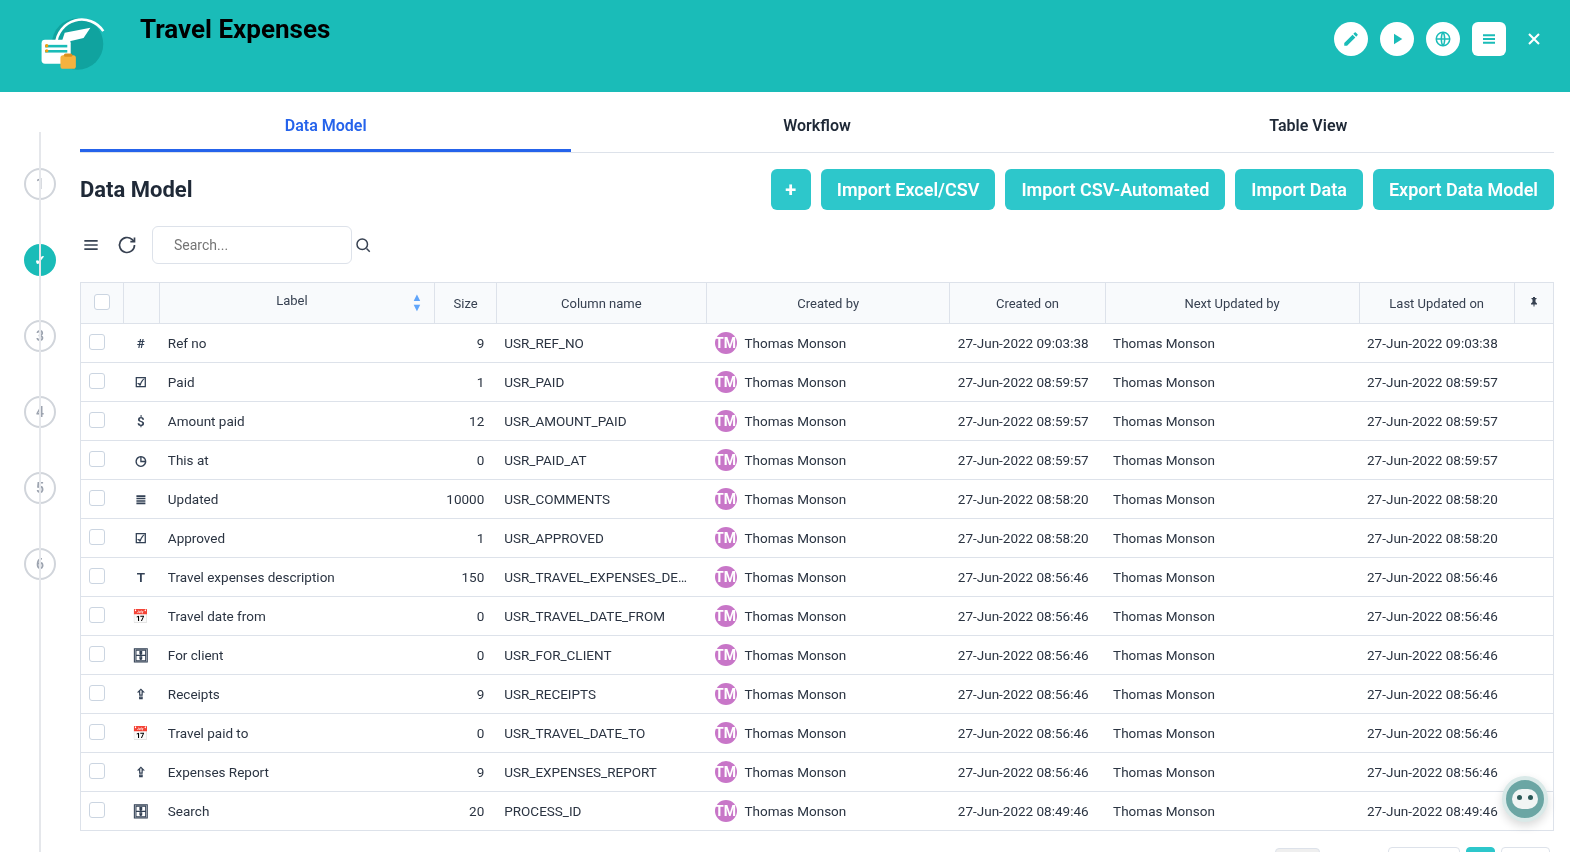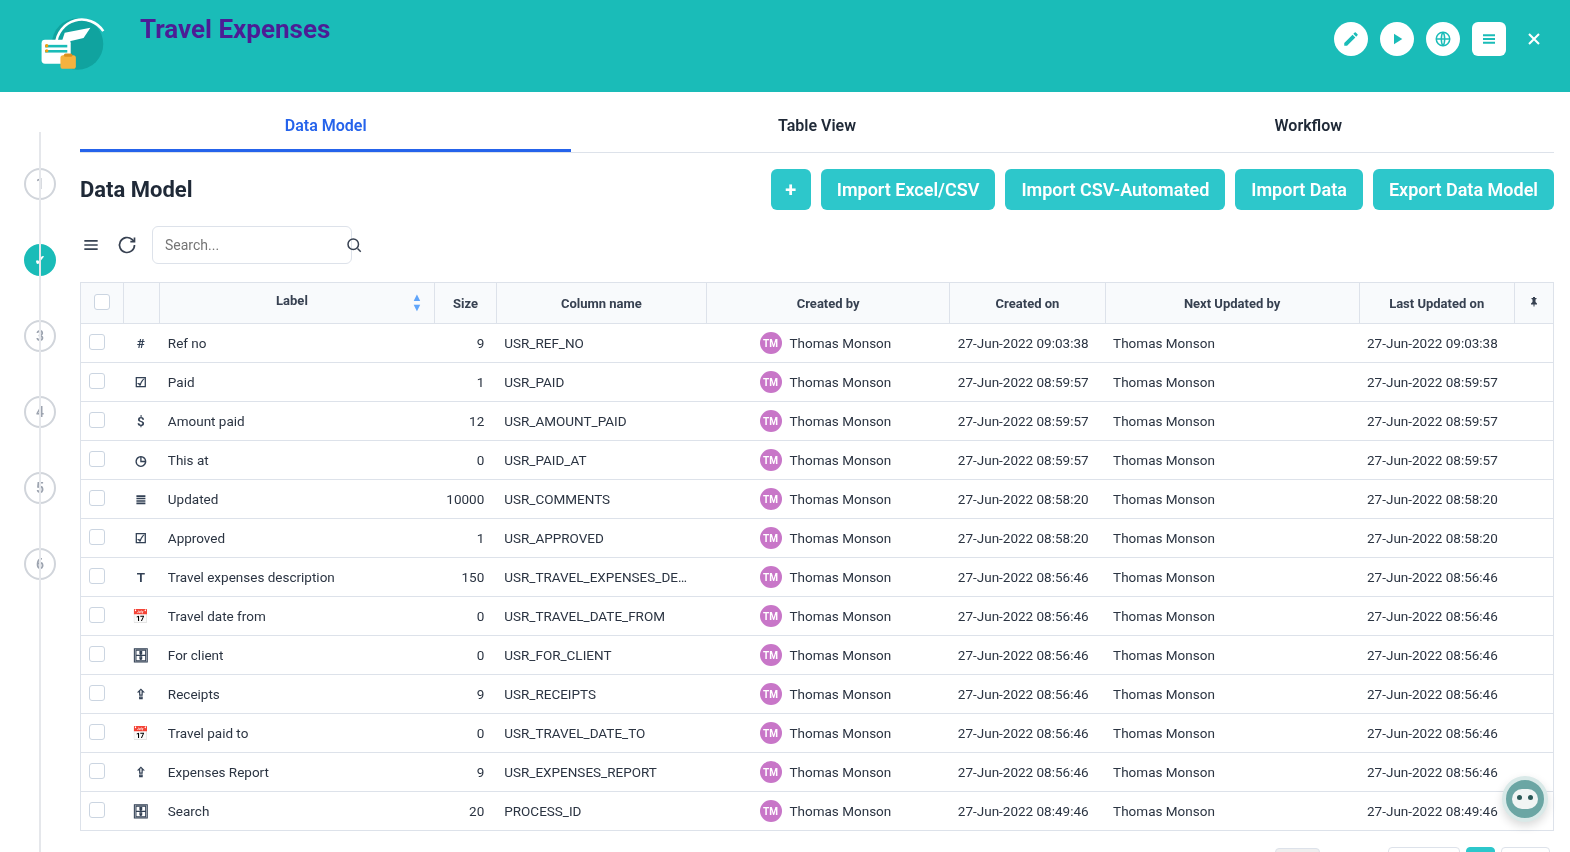--- a/index.html
+++ b/index.html
@@ -14,21 +14,21 @@
     --row:#ffffff;
     --pill:#c876c8;
   }
   *{box-sizing:border-box;font-family:-apple-system,BlinkMacSystemFont,"Segoe UI",Roboto,Helvetica,Arial,sans-serif;}
   html,body{margin:0;padding:0;background:#fff;color:var(--text);}
   body{font-size:14px;}
 
   
   .header{
     background:var(--teal);
-    color:#4c1d95;
+    color:#000000;
     display:flex;
     align-items:flex-start;
     padding:14px 24px 18px 14px;
     position:relative;
   }
   .header .logo{
     width:110px;height:60px;margin-right:16px;position:relative;
   }
   .header .logo svg{width:100%;height:100%}
   .header .titles{flex:1;}
@@ -78,49 +78,49 @@
   .btn{
     background:var(--light-teal-btn);color:#fff;border:none;
     border-radius:6px;padding:10px 16px;font-size:18px;font-weight:600;cursor:pointer;
   }
   .btn.icon-only{width:40px;padding:0;display:flex;align-items:center;justify-content:center;font-size:20px;font-weight:700;}
 
   .toolbar{display:flex;align-items:center;gap:14px;padding:8px 0 18px;}
   .toolbar .icon{width:22px;height:22px;color:#374151;cursor:pointer;display:flex;align-items:center;justify-content:center;}
   .search{
     display:flex;align-items:center;border:1px solid var(--border);border-radius:6px;
-    padding:0 10px;height:38px;width:200px;
+    padding:0 19px;height:38px;width:200px;
   }
   .search input{border:none;outline:none;flex:1;font-size:14px;background:transparent;}
   .search .search-icon{width:18px;height:18px;color:#374151;}
 
   
   table{width:100%;border-collapse:collapse;border:1px solid var(--border);}
   thead th{
-    background:#f8fafc;font-size:13px;font-weight:700;color:#374151;
+    background:#f8fafc;font-size:13px;font-weight:400;color:#374151;
     padding:10px 12px;border-bottom:1px solid var(--border);border-right:1px solid var(--border);
     text-align:left;white-space:nowrap;
   }
   thead th:last-child{border-right:none;}
   thead th.center{text-align:center;}
   thead th .sort{color:#60a5fa;float:right;font-size:11px;line-height:10px;}
   tbody td{
     padding:8px 8px;border-bottom:1px solid var(--border);font-size:13.5px;color:#2b3442;
     white-space:nowrap;overflow:hidden;text-overflow:ellipsis;
   }
   tbody tr:last-child td{border-bottom:none;}
   td.size{text-align:right;padding-right:12px;}
   .checkbox{
     width:16px;height:16px;border:1.5px solid #cbd5e1;border-radius:3px;display:inline-block;background:#fff;
   }
   .type-icon{width:18px;display:inline-flex;justify-content:center;color:#334155;font-weight:600;}
   .avatar{
     width:22px;height:22px;border-radius:50%;background:var(--pill);color:#fff;
-    font-size:10px;font-weight:700;display:inline-flex;align-items:center;justify-content:center;
-    margin-right:8px;vertical-align:middle;margin-left:45px;
+    font-size:14px;font-weight:700;display:inline-flex;align-items:center;justify-content:center;
+    margin-right:8px;vertical-align:middle;
   }
   .created-by{display:flex;align-items:center;}
 
   col.c-check{width:32px}
   col.c-type{width:28px}
   col.c-label{width:260px}
   col.c-size{width:56px}
   col.c-col{width:190px}
   col.c-by{width:230px}
   col.c-on{width:140px}
@@ -204,22 +204,22 @@
         <div class="step">3</div>
         <div class="step">4</div>
         <div class="step">5</div>
         <div class="step">6</div>
       </div>
   </div>
 
   <div class="main">
     <div class="tabs" id="tabs">
         <div class="tab active">Data Model</div>
+        <div class="tab">Workflow</div>
         <div class="tab">Table View</div>
-        <div class="tab">Workflow</div>
       </div>
 
     <div class="section-head">
       <h2>Data Model</h2>
       <div class="btn-row">
         <button class="btn icon-only">+</button>
         <button class="btn">Import Excel/CSV</button>
         <button class="btn">Import CSV-Automated</button>
         <button class="btn">Import Data</button>
         <button class="btn">Export Data Model</button>

